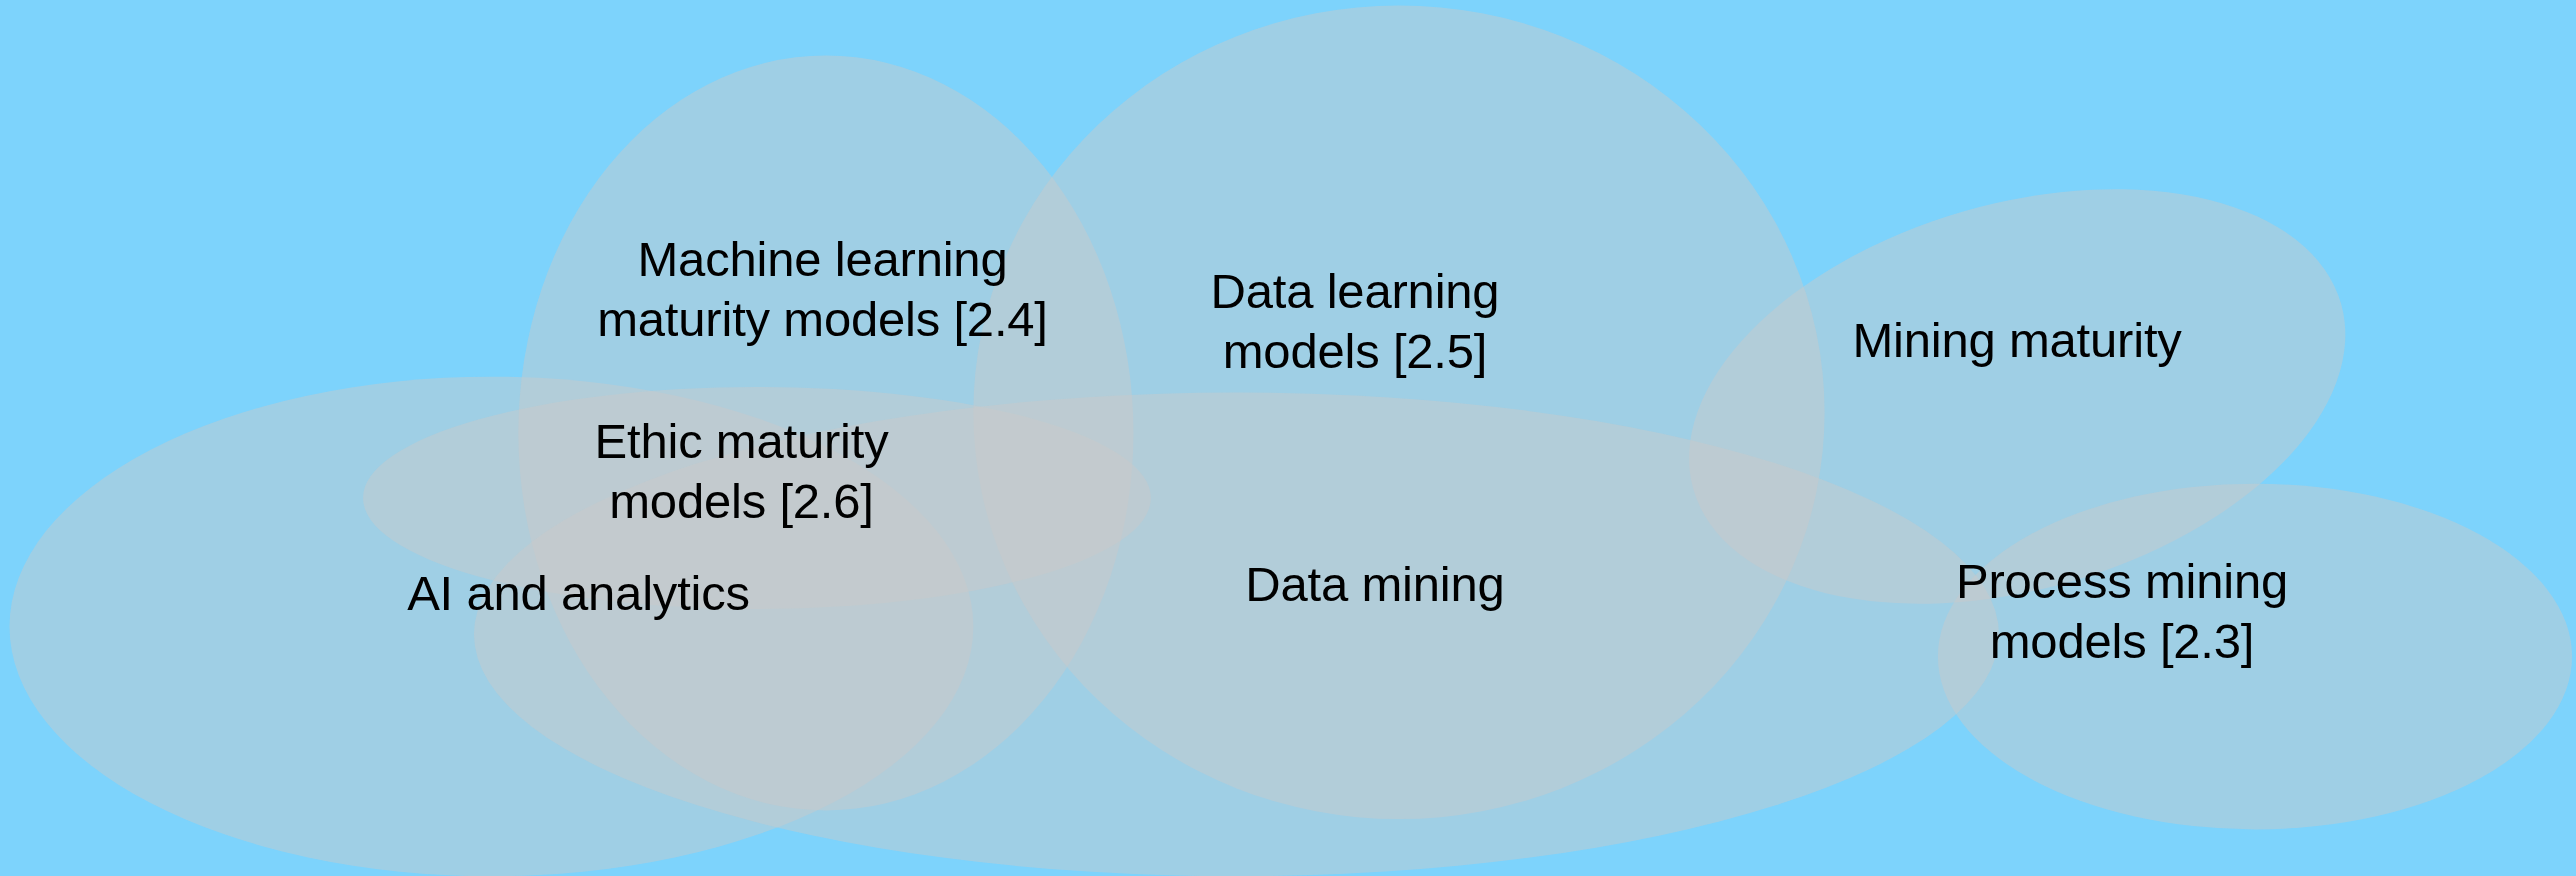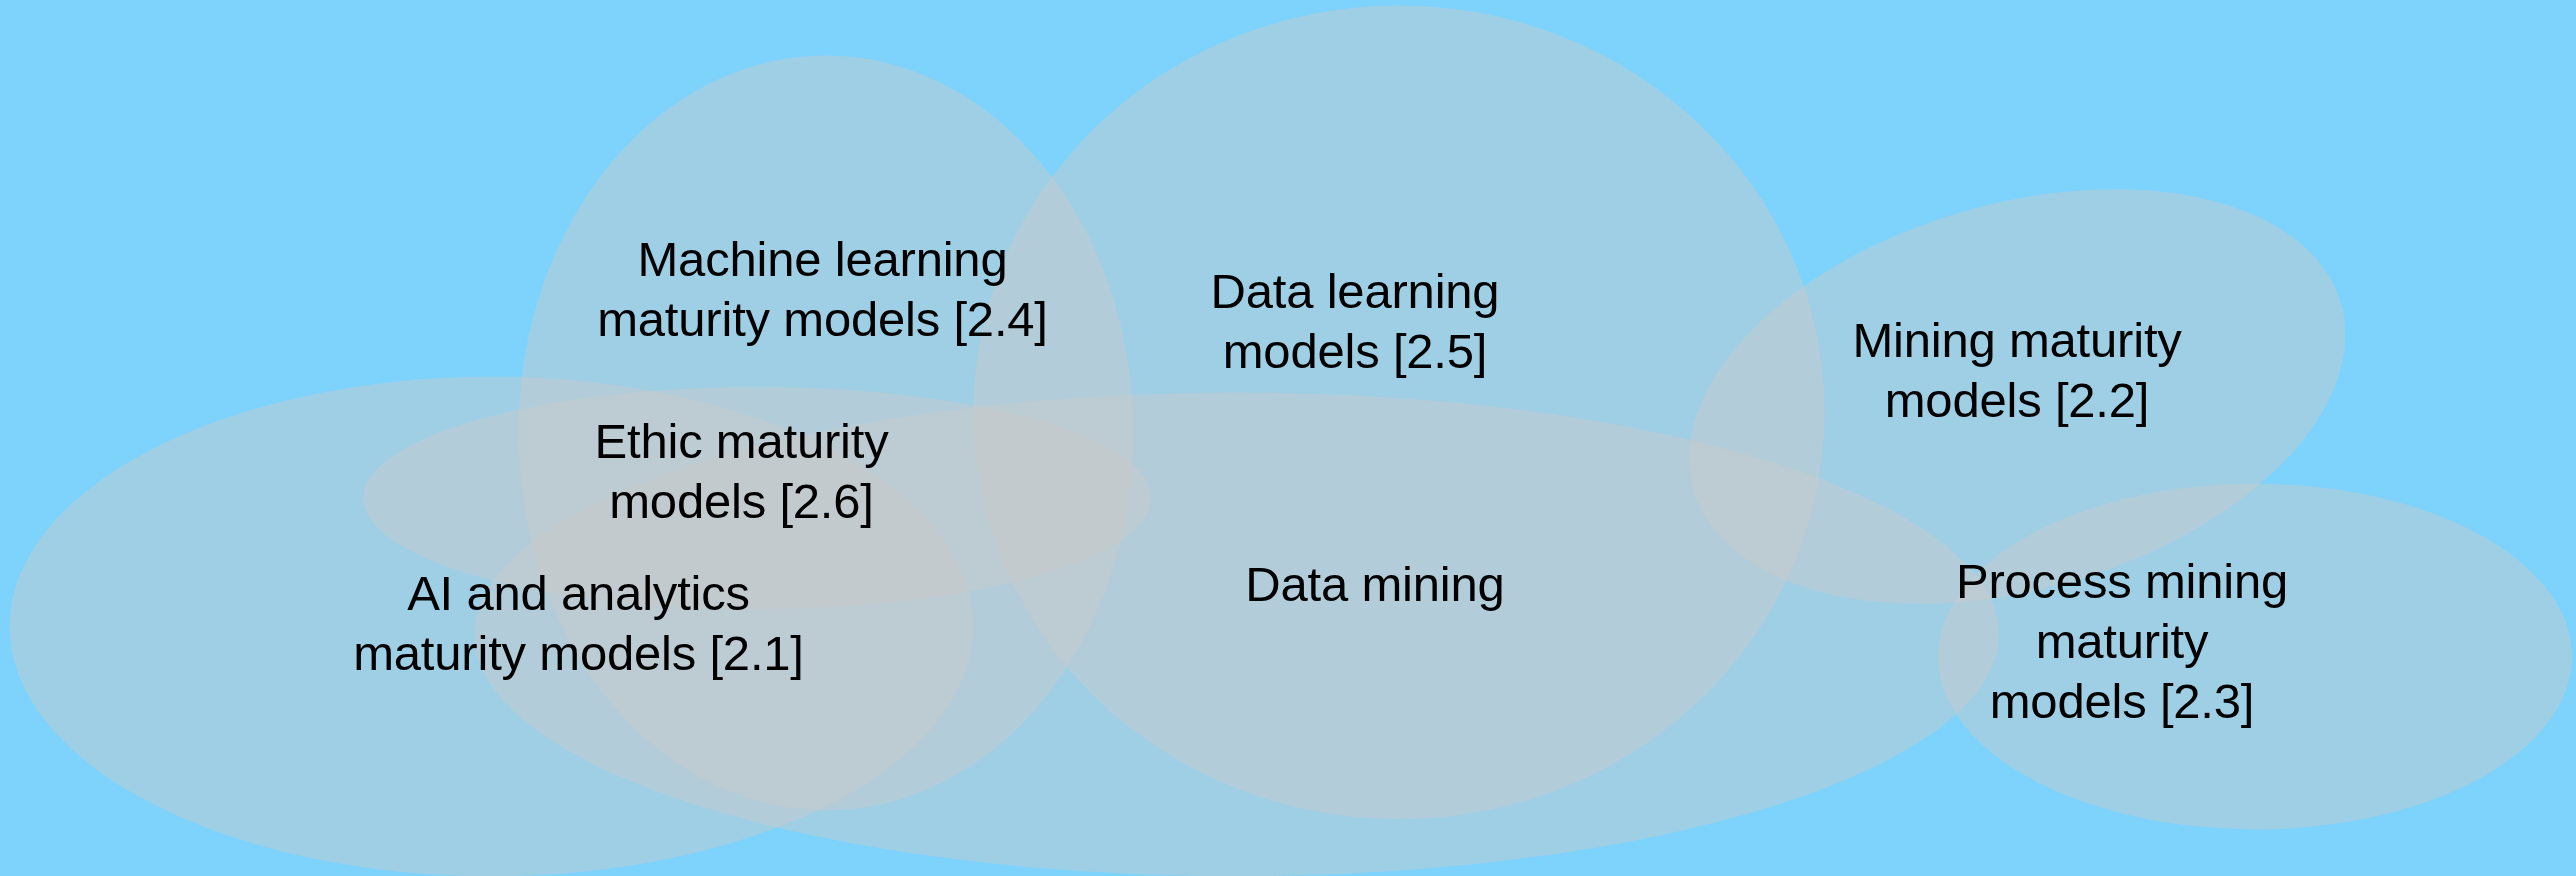--- a/index.html
+++ b/index.html
@@ -66,22 +66,22 @@
         <ellipse class="venn-ellipse" cx="1765" cy="520" rx="537" ry="513" fill="#c9c9c9" fill-opacity="0.45"></ellipse>
         <ellipse class="venn-ellipse" cx="955" cy="628" rx="497" ry="140" fill="#c9c9c9" fill-opacity="0.45"></ellipse>
         <ellipse class="venn-ellipse" cx="1560" cy="800" rx="962" ry="305" fill="#c9c9c9" fill-opacity="0.45"></ellipse>
       </g>
   </svg>
 
   <div class="label-layer">
     <div id="label-group">
         <div class="set-label" style="left: 569px; top: 230px; width: 507px;"><span class="line">Machine learning</span><span class="line">maturity models [2.4]</span></div>
         <div class="set-label" style="left: 1165px; top: 262px; width: 380px;"><span class="line">Data learning</span><span class="line">models [2.5]</span></div>
-        <div class="set-label" style="left: 1815px; top: 311px; width: 404px;"><span class="line">Mining maturity</span><span class="line">models [2.2]</span></div>
+        <div class="set-label" style="left: 1815px; top: 311px; width: 404px;"><span class="line">Mining maturity</span></div>
         <div class="set-label" style="left: 555px; top: 412px; width: 373px;"><span class="line">Ethic maturity</span><span class="line">models [2.6]</span></div>
-        <div class="set-label" style="left: 309px; top: 564px; width: 539px;"><span class="line">AI and analytics</span><span class="line">maturity models [2.1]</span></div>
+        <div class="set-label" style="left: 309px; top: 564px; width: 539px;"><span class="line">AI and analytics</span></div>
         <div class="set-label" style="left: 1165px; top: 555px; width: 420px;"><span class="line">Data mining</span></div>
-        <div class="set-label" style="left: 1912px; top: 552px; width: 420px;"><span class="line">Process mining</span><span class="line">maturity</span><span class="line">models [2.3]</span></div>
+        <div class="set-label" style="left: 1912px; top: 552px; width: 420px;"><span class="line">Process mining</span><span class="line">models [2.3]</span></div>
       </div>
   </div>
 
 </div>
 
 
 </body></html>

